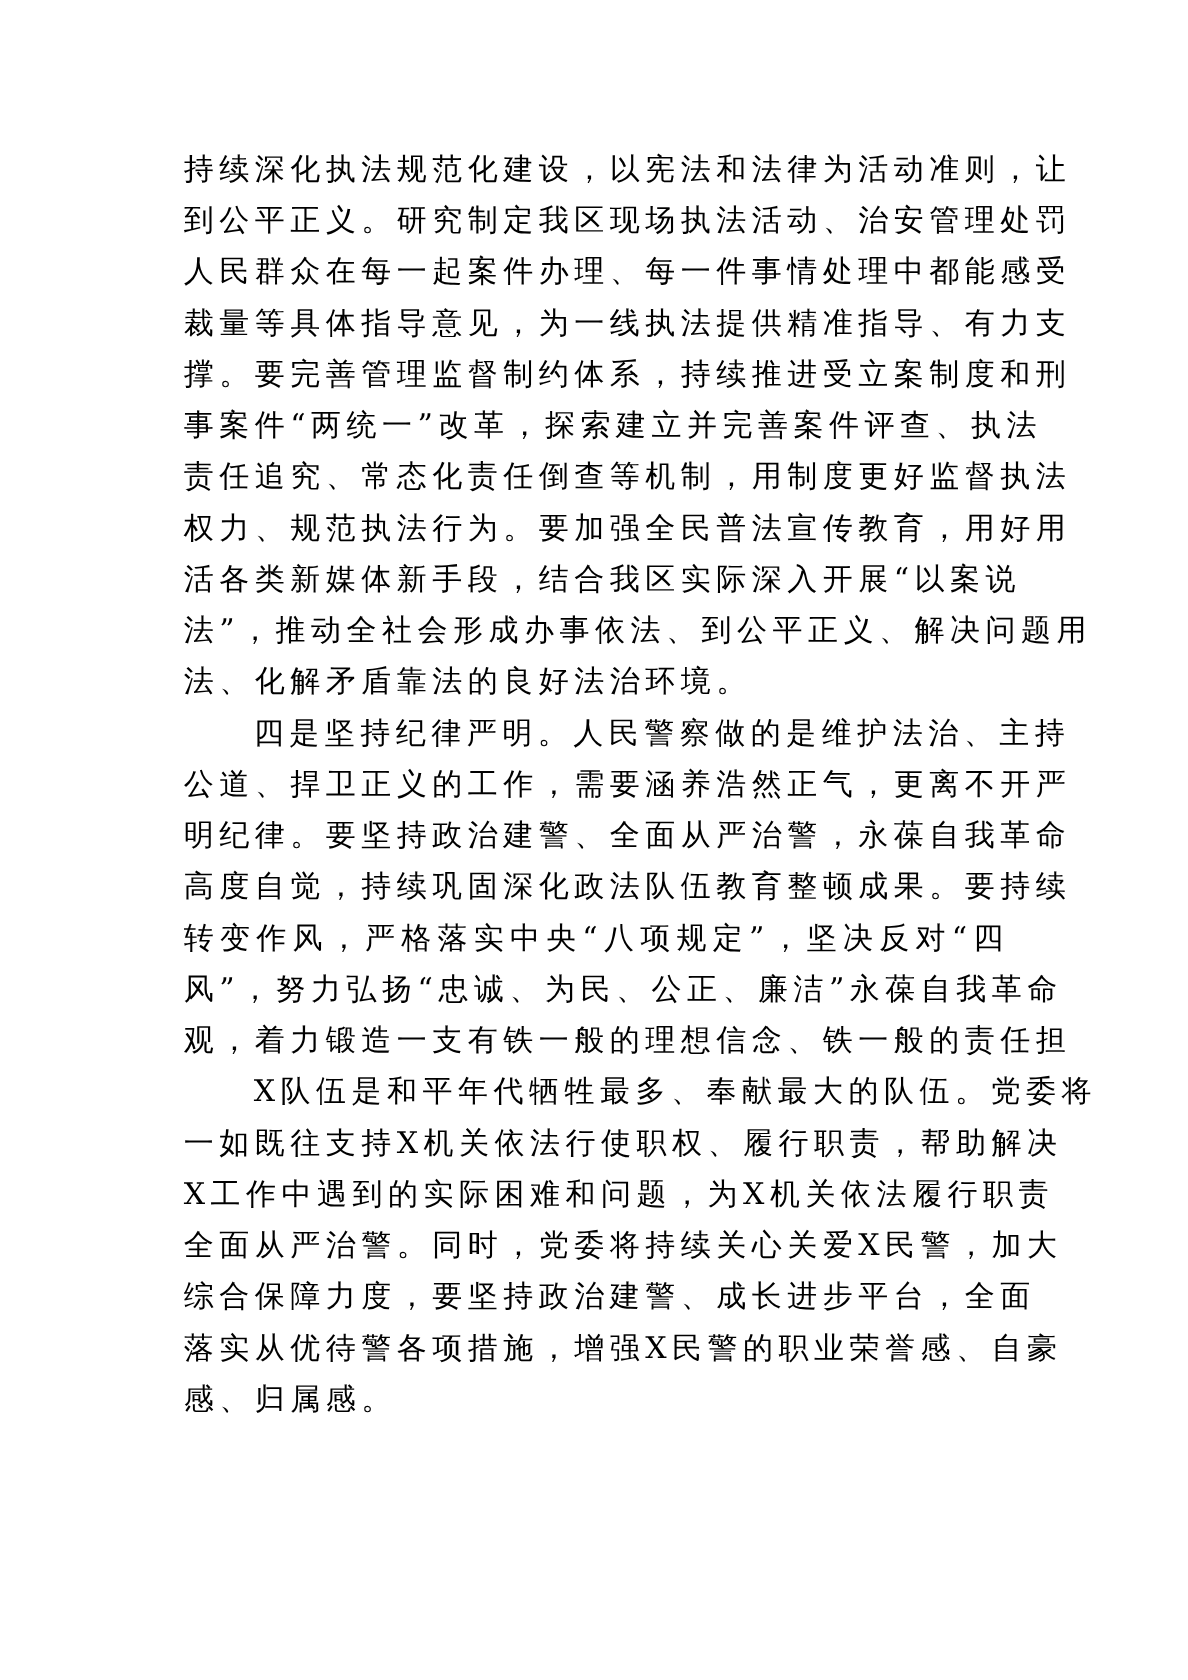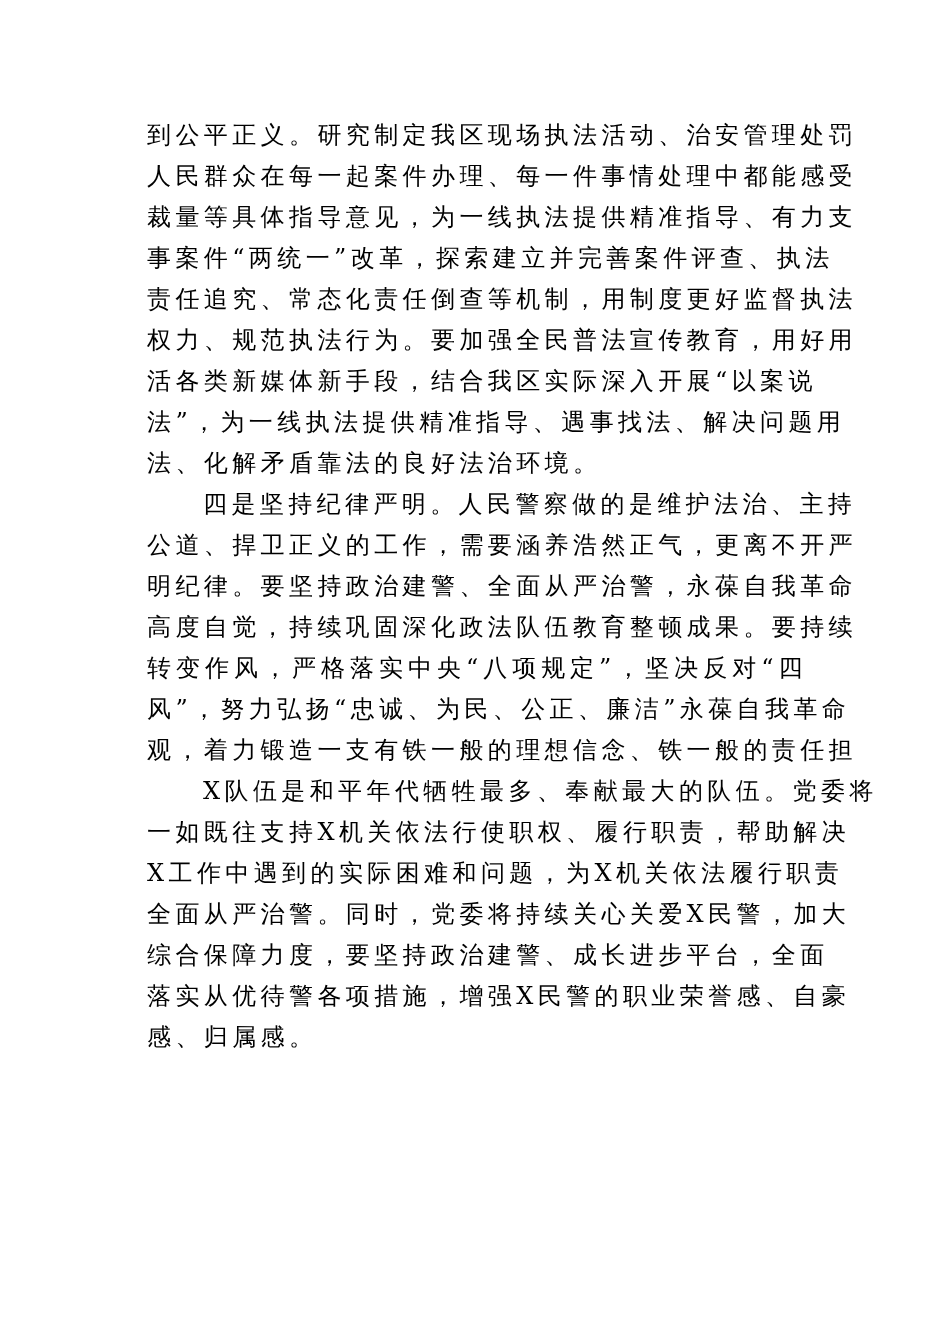--- a/index.html
+++ b/index.html
@@ -48,28 +48,30 @@
       font-weight: normal;
     }
   </style>
 </head>
 <body>
 
 <div class="page">
   <div class="content">
 
     <div>
+      <div class="line">持续深化执法规范化建设，以宪法和法律为活动准则，让</div>
       <div class="line">到公平正义。研究制定我区现场执法活动、治安管理处罚</div>
       <div class="line">人民群众在每一起案件办理、每一件事情处理中都能感受</div>
       <div class="line">裁量等具体指导意见，为一线执法提供精准指导、有力支</div>
+      <div class="line">撑。要完善管理监督制约体系，持续推进受立案制度和刑</div>
       <div class="line">事案件“两统一”改革，探索建立并完善案件评查、执法</div>
       <div class="line">责任追究、常态化责任倒查等机制，用制度更好监督执法</div>
       <div class="line">权力、规范执法行为。要加强全民普法宣传教育，用好用</div>
       <div class="line">活各类新媒体新手段，结合我区实际深入开展“以案说</div>
-      <div class="line">法”，为一线执法提供精准指导、遇事找法、解决问题用</div>
+      <div class="line">法”，推动全社会形成办事依法、到公平正义、解决问题用</div>
       <div class="line last">法、化解矛盾靠法的良好法治环境。</div>
     </div>
 
     <div>
       <div class="line indent"><span class="bold">四是坚持纪律严明。</span><span>人民警察做的是维护法治、主持</span></div>
       <div class="line">公道、捍卫正义的工作，需要涵养浩然正气，更离不开严</div>
       <div class="line">明纪律。要坚持政治建警、全面从严治警，永葆自我革命</div>
       <div class="line">高度自觉，持续巩固深化政法队伍教育整顿成果。要持续</div>
       <div class="line">转变作风，严格落实中央“八项规定”，坚决反对“四</div>
       <div class="line">风”，努力弘扬“忠诚、为民、公正、廉洁”永葆自我革命</div>

